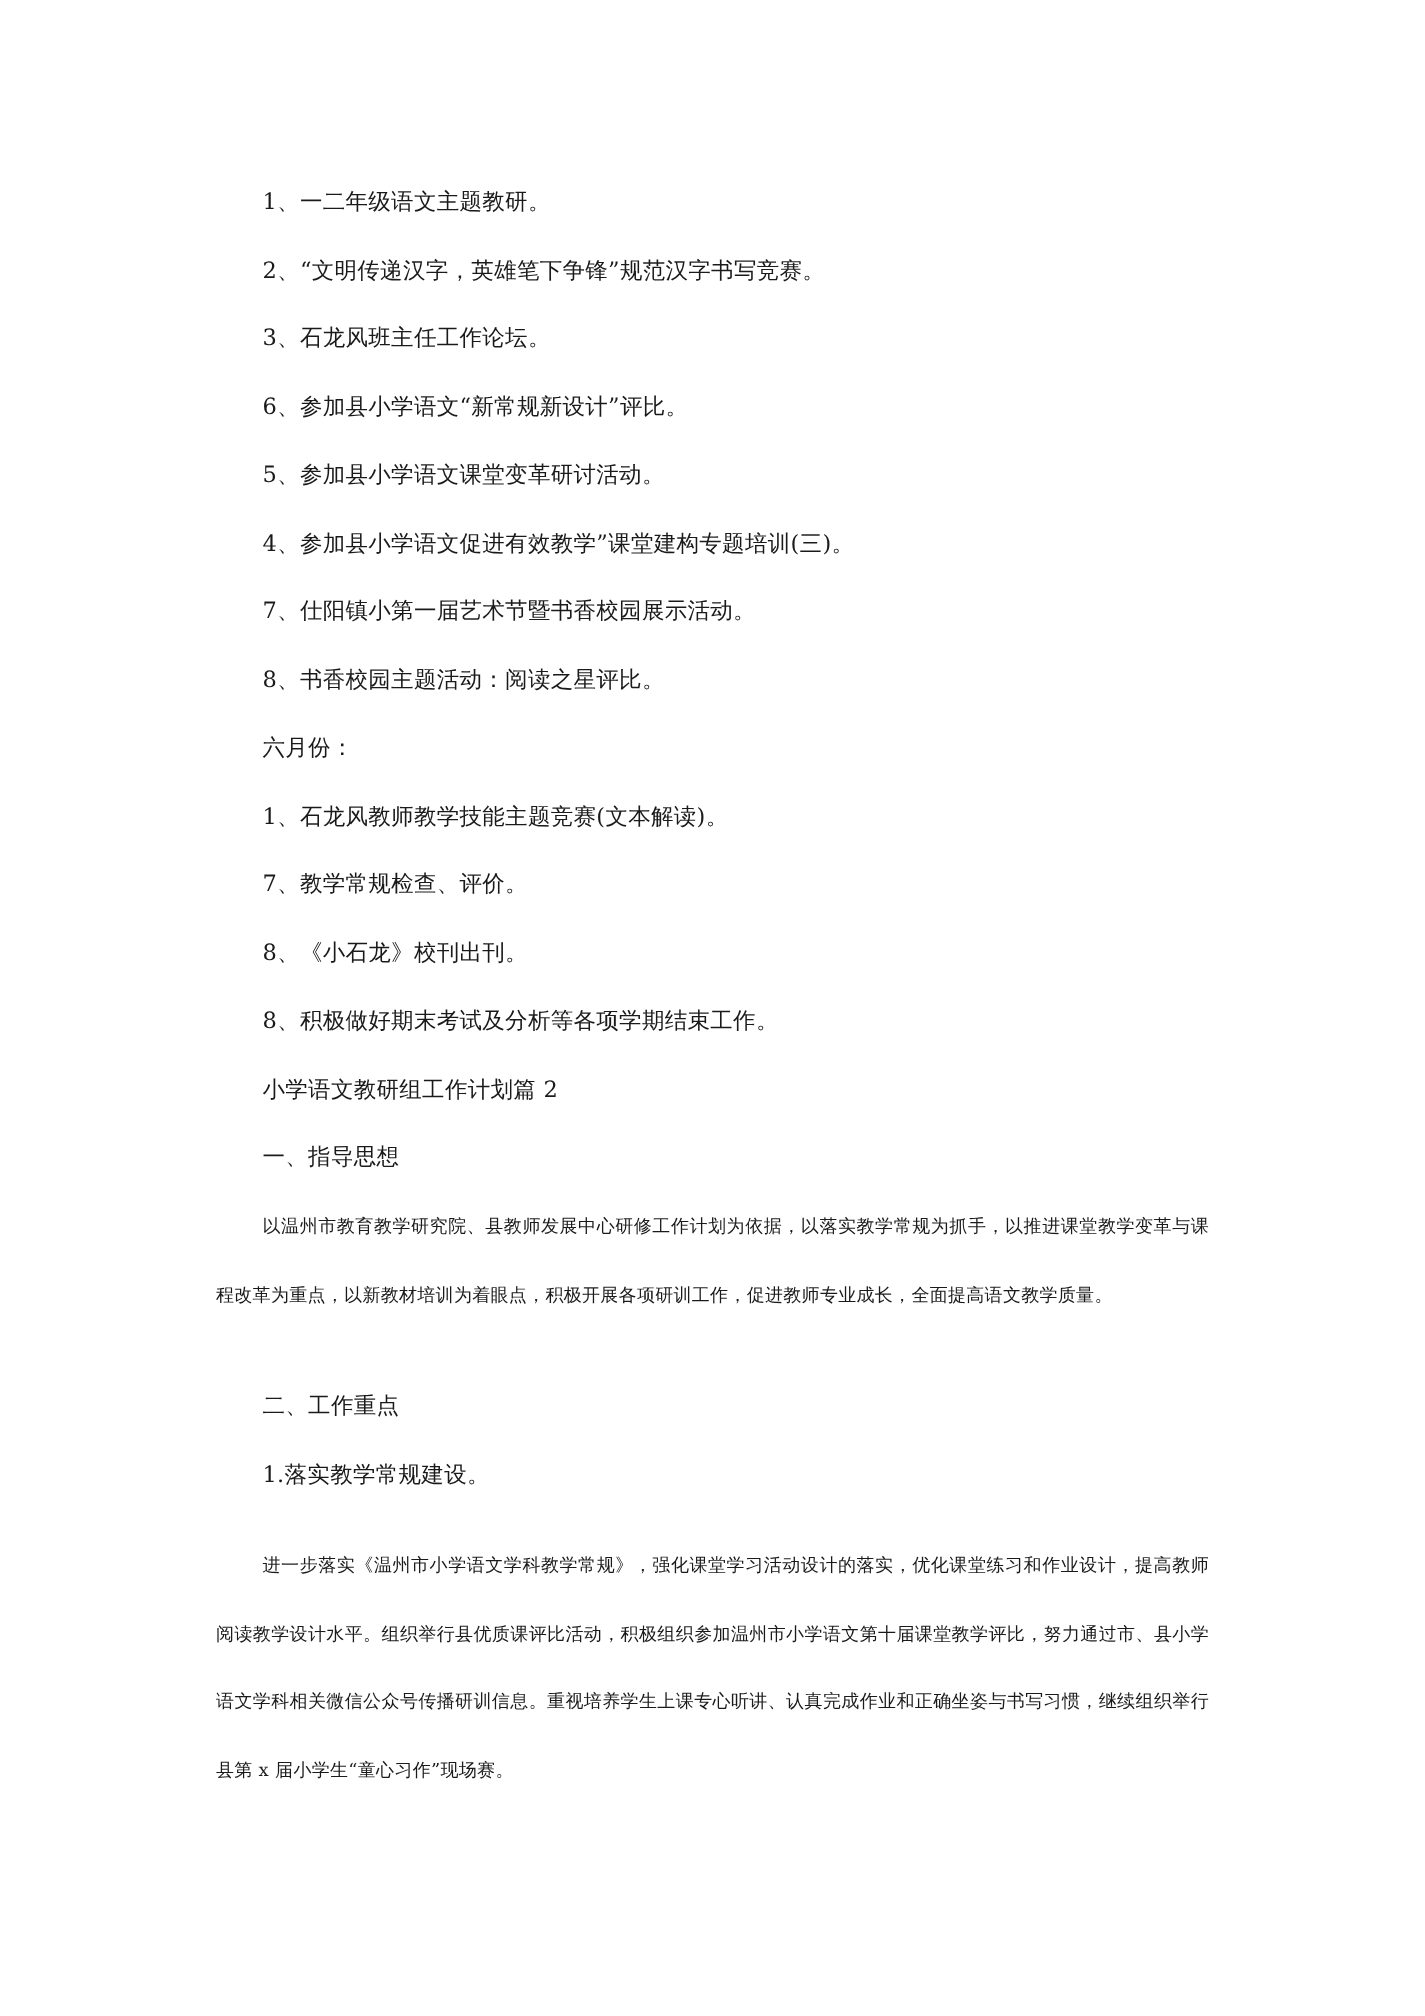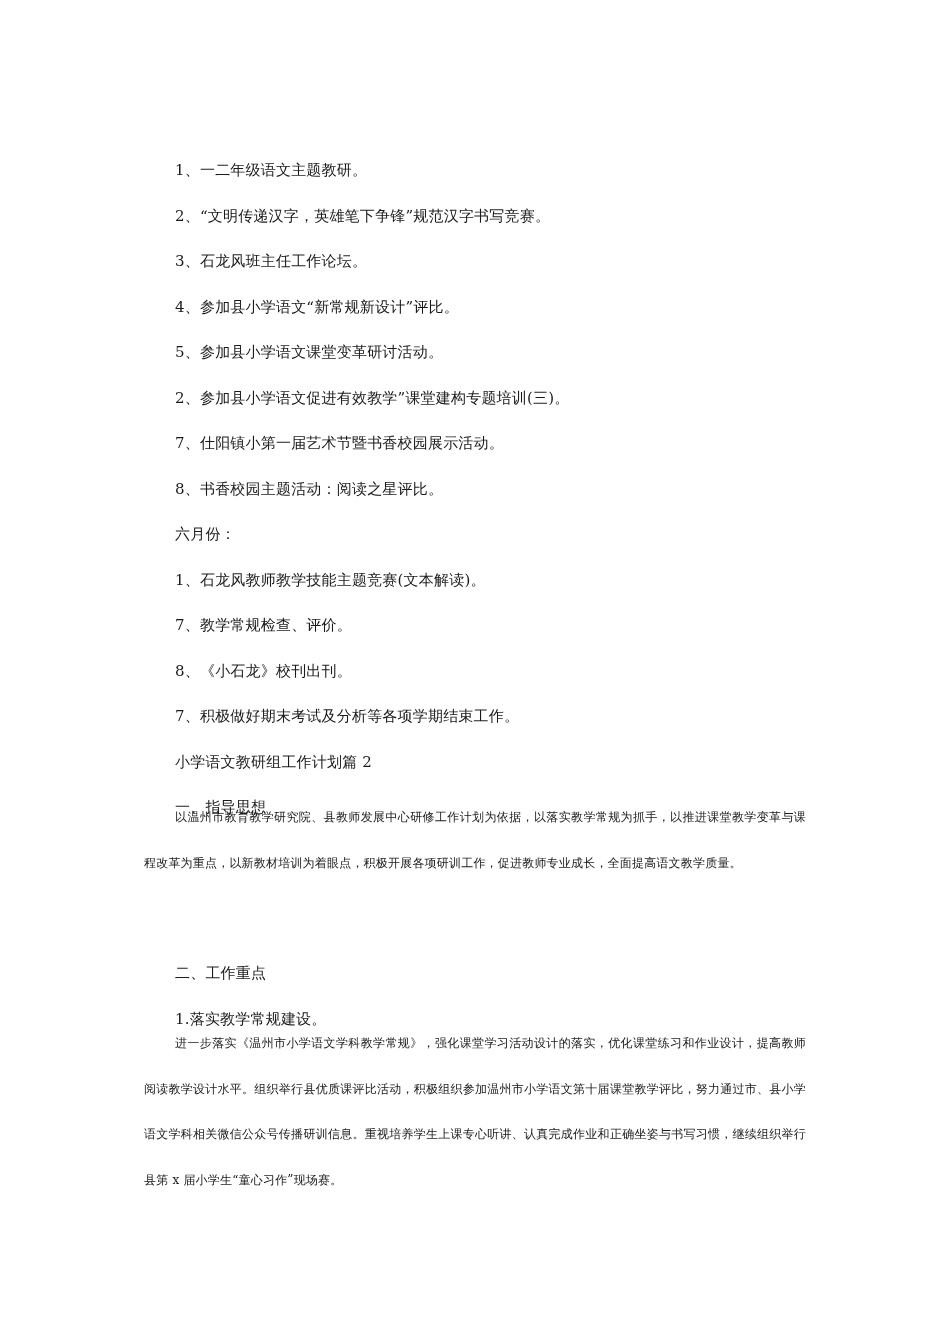--- a/index.html
+++ b/index.html
@@ -21,53 +21,52 @@
       top: 0;
       width: 662px;
     }
     .line {
       position: absolute;
       left: 0;
       font-size: 15px;
       line-height: 20px;
       white-space: nowrap;
       letter-spacing: 0.2px;
-      margin-top: 36px;
     }
     .indent { left: 31px; }
     .para {
       position: absolute;
       left: 0;
       width: 662px;
       font-size: 12px;
       line-height: 45.5px;
       text-indent: 31px;
       text-align: justify;
       letter-spacing: 0.2px;
     }
   </style>
 </head>
 <body>
 
 <div class="page">
   <div class="line indent" style="top:124px">1、一二年级语文主题教研。</div>
   <div class="line indent" style="top:170px">2、“文明传递汉字，英雄笔下争锋”规范汉字书写竞赛。</div>
   <div class="line indent" style="top:215px">3、石龙风班主任工作论坛。</div>
-  <div class="line indent" style="top:261px">4、参加县小学语文“新常规新设计”评比。</div>
+  <div class="line indent" style="top:261px">6、参加县小学语文“新常规新设计”评比。</div>
   <div class="line indent" style="top:306px">5、参加县小学语文课堂变革研讨活动。</div>
-  <div class="line indent" style="top:352px">2、参加县小学语文促进有效教学”课堂建构专题培训(三)。</div>
+  <div class="line indent" style="top:352px">4、参加县小学语文促进有效教学”课堂建构专题培训(三)。</div>
   <div class="line indent" style="top:397px">7、仕阳镇小第一届艺术节暨书香校园展示活动。</div>
   <div class="line indent" style="top:443px">8、书香校园主题活动：阅读之星评比。</div>
 
   <div class="line indent" style="top:488px">六月份：</div>
 
   <div class="line indent" style="top:534px">1、石龙风教师教学技能主题竞赛(文本解读)。</div>
   <div class="line indent" style="top:579px">7、教学常规检查、评价。</div>
   <div class="line indent" style="top:625px">8、《小石龙》校刊出刊。</div>
-  <div class="line indent" style="top:670px">7、积极做好期末考试及分析等各项学期结束工作。</div>
+  <div class="line indent" style="top:670px">8、积极做好期末考试及分析等各项学期结束工作。</div>
 
   <div class="line indent" style="top:716px">小学语文教研组工作计划篇 2</div>
   <div class="line indent" style="top:761px">一、指导思想</div>
 
   <div class="para" style="top:795px">以温州市教育教学研究院、县教师发展中心研修工作计划为依据，以落实教学常规为抓手，以推进课堂教学变革与课程改革为重点，以新教材培训为着眼点，积极开展各项研训工作，促进教师专业成长，全面提高语文教学质量。</div>
 
   <div class="line indent" style="top:927px">二、工作重点</div>
   <div class="line indent" style="top:973px">1.落实教学常规建设。</div>
 
   <div class="para" style="top:1021px">进一步落实《温州市小学语文学科教学常规》，强化课堂学习活动设计的落实，优化课堂练习和作业设计，提高教师阅读教学设计水平。组织举行县优质课评比活动，积极组织参加温州市小学语文第十届课堂教学评比，努力通过市、县小学语文学科相关微信公众号传播研训信息。重视培养学生上课专心听讲、认真完成作业和正确坐姿与书写习惯，继续组织举行县第 x 届小学生“童心习作”现场赛。</div>

